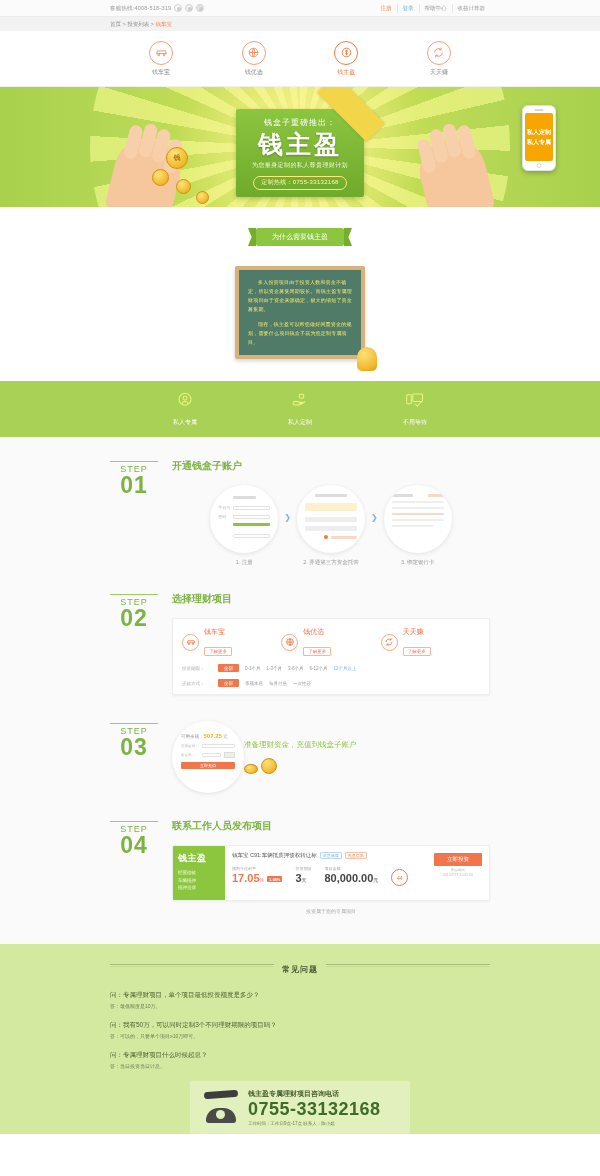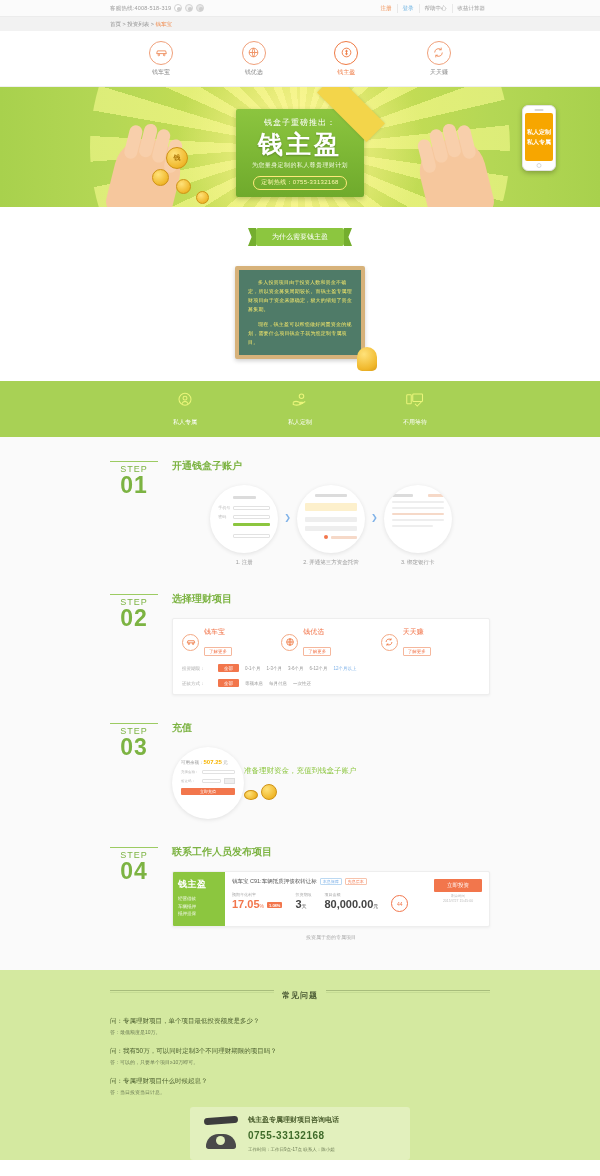--- a/index.html
+++ b/index.html
@@ -328,21 +328,21 @@
   }
   .tel-bar{
     position:absolute;left:2px;top:0;width:34px;height:7px;background:#3d3d3d;border-radius:4px;
     transform:rotate(-4deg);
   }
   .tel-dial{
     position:absolute;left:14px;bottom:6px;width:9px;height:9px;border-radius:50%;
     background:#e2f0bd;
   }
   .foot-t1{ font-size:7px;color:#4d6030;font-weight:bold;margin-bottom:2px; }
-  .foot-num{ font-size:10px;font-weight:bold;color:#3f6b2a;letter-spacing:.5px;line-height:17px; }
+  .foot-num{ font-size:18px;font-weight:bold;color:#3f6b2a;letter-spacing:.5px;line-height:17px; }
   .foot-t2{ font-size:4.5px;color:#6d7c55;margin-top:3px; }
 </style>
 </head>
 <body>
 
 <div class="topbar">
   <div class="topbar-inner">
     <div class="tb-left">
       <span class="tb-hotline">客服热线:4008-518-319</span>
       <span class="social-ico s1"></span>
@@ -630,21 +630,20 @@
       </div>
     </div>
   </div>
 
   <div class="step">
     <div class="step-num">
       <div class="step-word">STEP</div>
       <div class="step-digits">03</div>
     </div>
     <div class="step-body">
-      <div class="step-title">充值</div>
       <div class="s3-wrap">
         <div class="s3-circ">
           <div class="s3-bal">
             <span>可用余额：</span><b>507.25</b>
             <span>元</span>
           </div>
           <div class="mini-row">
               <span class="mini-lbl" style="width:18px;font-size:3.5px;">充值金额：</span>
               <span class="mini-fld b"></span>
             </div>

